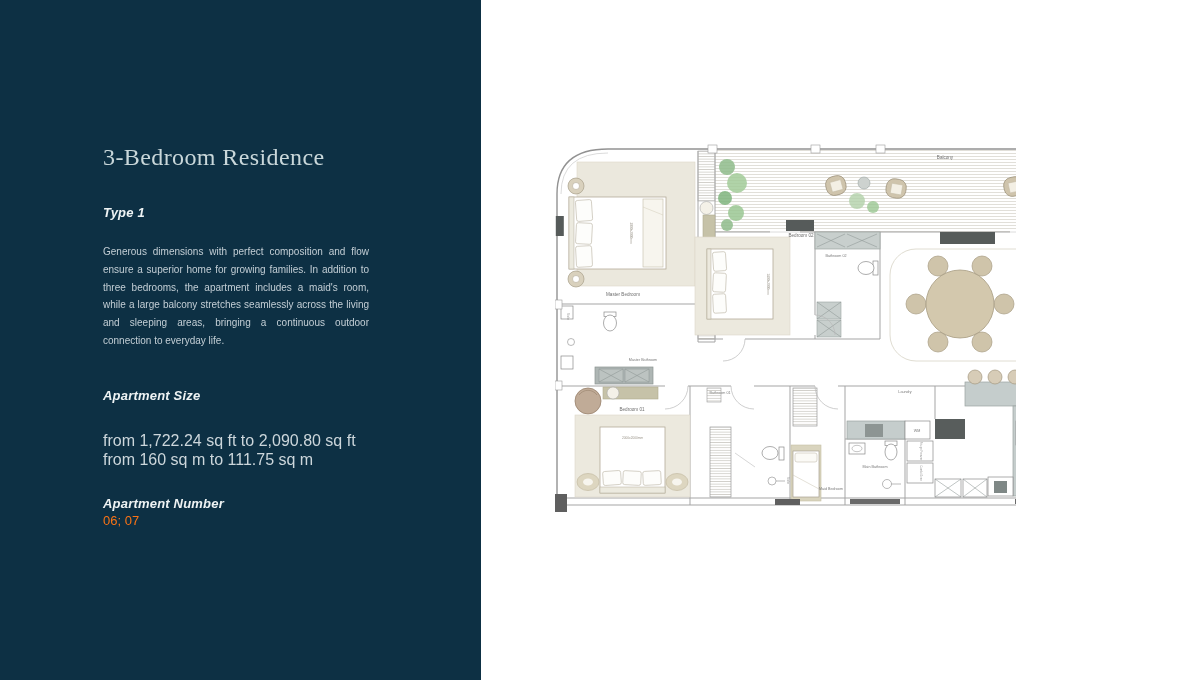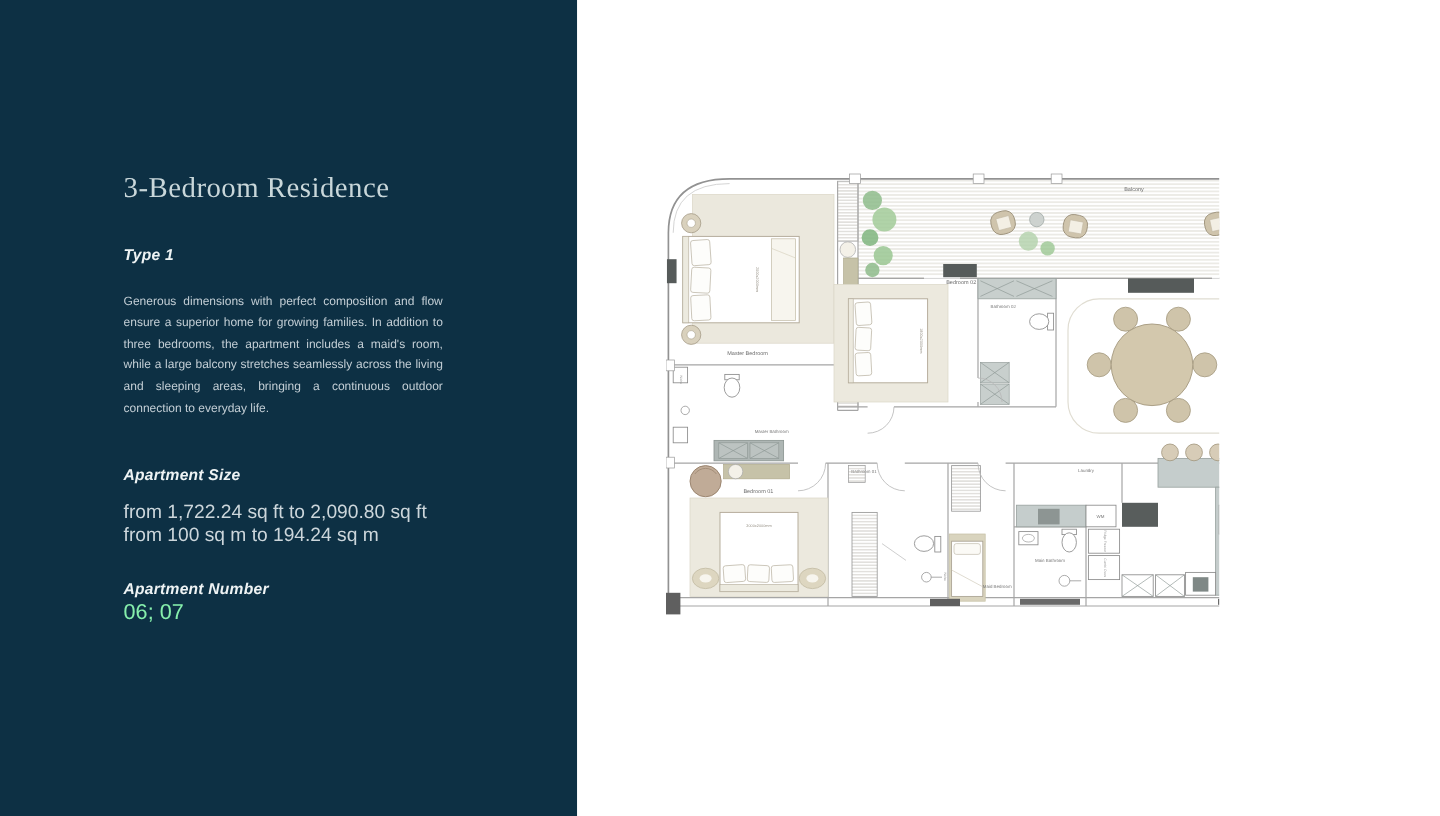--- a/index.html
+++ b/index.html
@@ -15,25 +15,25 @@
   .panel-content{position:absolute;left:103px;top:144px;width:266px}
   .panel-content h1{
     font-family:"Liberation Serif",serif;font-weight:400;font-size:24px;
     letter-spacing:0.4px;color:var(--title-color,#c9d7da);margin-bottom:34px;white-space:nowrap}
   .panel-content h2,.panel-content h3{
     font-size:13px;font-style:italic;font-weight:700;
     color:var(--heading-color,#eef3f4);letter-spacing:0.2px}
   .panel-content h2{margin-bottom:23px}
   .desc{font-size:10px;line-height:17.8px;color:var(--body-color,#c3ced5);
     text-align:justify;margin-bottom:38px}
-  .size-head{margin-bottom:15px}
+  .size-head{margin-bottom:28px}
   .vals{margin-bottom:27px}
   .vals p{font-size:16px;line-height:19px;color:#ccd6db}
   .num-head{margin-bottom:2px}
-  .num-val{font-size:18px;color:#86efac}
+  .num-val{font-size:13px;color:#f97316}
   .plan-area{position:absolute;left:481px;top:0;width:719px;height:680px;background:#fff}
   .plan-area svg{position:absolute;left:74px;top:137px}
   svg text{font-family:"Liberation Sans",sans-serif;fill:#6f6f6f}
   .rlabel{font-size:4.6px}
   .slabel{font-size:3.7px;fill:#7a7a7a}
   .dlabel{font-size:3.2px;fill:#9a958a}
   .tiny{font-size:2.8px;fill:#999}
   .wall{stroke:#929292;fill:none}
   .iwall{stroke:#a5a5a5;stroke-width:1;fill:none}
   .fixt{fill:#ffffff;stroke:#8a8a8a;stroke-width:0.7}
@@ -46,21 +46,21 @@
 <div class="page">
 
   <aside class="panel">
     <div class="panel-content">
       <h1>3-Bedroom Residence</h1>
       <h2>Type 1</h2>
       <p class="desc">Generous dimensions with perfect composition and flow ensure a superior home for growing families. In addition to three bedrooms, the apartment includes a maid's room, while a large balcony stretches seamlessly across the living and sleeping areas, bringing a continuous outdoor connection to everyday life.</p>
       <h3 class="size-head">Apartment Size</h3>
       <div class="vals">
         <p>from 1,722.24 sq ft to 2,090.80 sq ft</p>
-        <p>from 100 sq m to 194.24 sq m</p>
+        <p>from 160 sq m to 111.75 sq m</p>
       </div>
       <h3 class="num-head">Apartment Number</h3>
       <p class="num-val">06; 07</p>
     </div>
   </aside>
 
   <main class="plan-area">
     <svg width="600" height="380" viewBox="0 0 600 380">
       <defs>
         <pattern id="ph" width="4" height="3" patternUnits="userSpaceOnUse">

